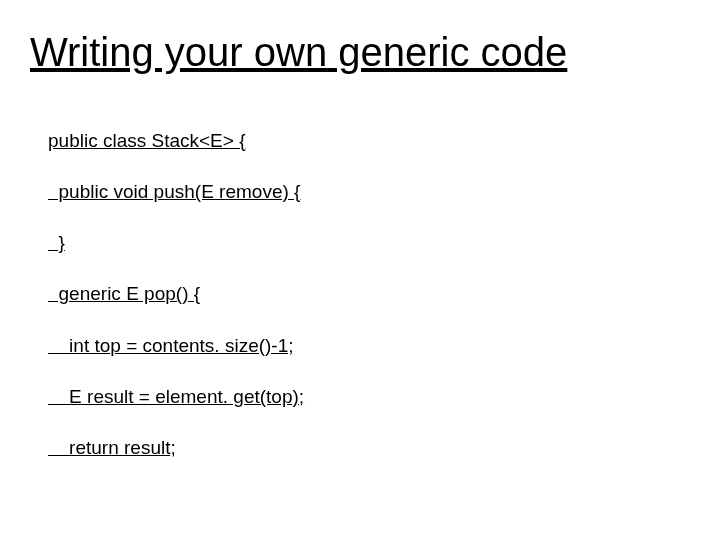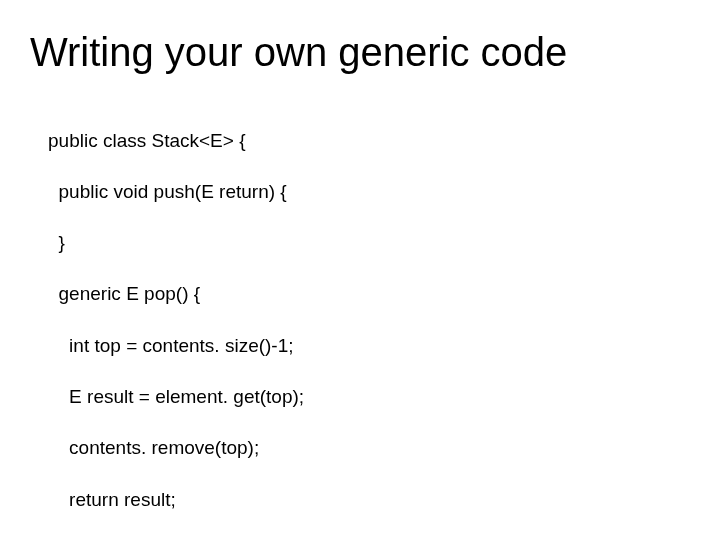--- a/index.html
+++ b/index.html
@@ -9,20 +9,21 @@
     height: 540px;
     background: #ffffff;
     font-family: Arial, Helvetica, sans-serif;
     color: #000000;
   }
   .slide {
     box-sizing: border-box;
     width: 720px;
     height: 540px;
     padding: 30px 30px 0 30px;
+    text-decoration: underline;
   }
   .title {
     font-size: 40px;
     font-weight: normal;
     margin: 0 0 28px 0;
     line-height: 1.1;
   }
   .code {
     font-size: 19px;
     line-height: 1.35;
@@ -31,24 +32,23 @@
     padding-left: 18px;
   }
 </style>
 </head>
 <body>
 
 <div class="slide">
   <h1 class="title">Writing your own generic code</h1>
   <div class="code">
 <div>public class Stack&lt;E&gt; {</div>
-<div>  public void push(E return) {</div>
+<div>  public void push(E remove) {</div>
 <div>  }</div>
 <div>  generic E pop() {</div>
 <div>    int top = contents. size()-1;</div>
 <div>    E result = element. get(top);</div>
-<div>    contents. remove(top);</div>
 <div>    return result;</div>
 
 
 
   </div>
 </div>
 
 </body></html>

